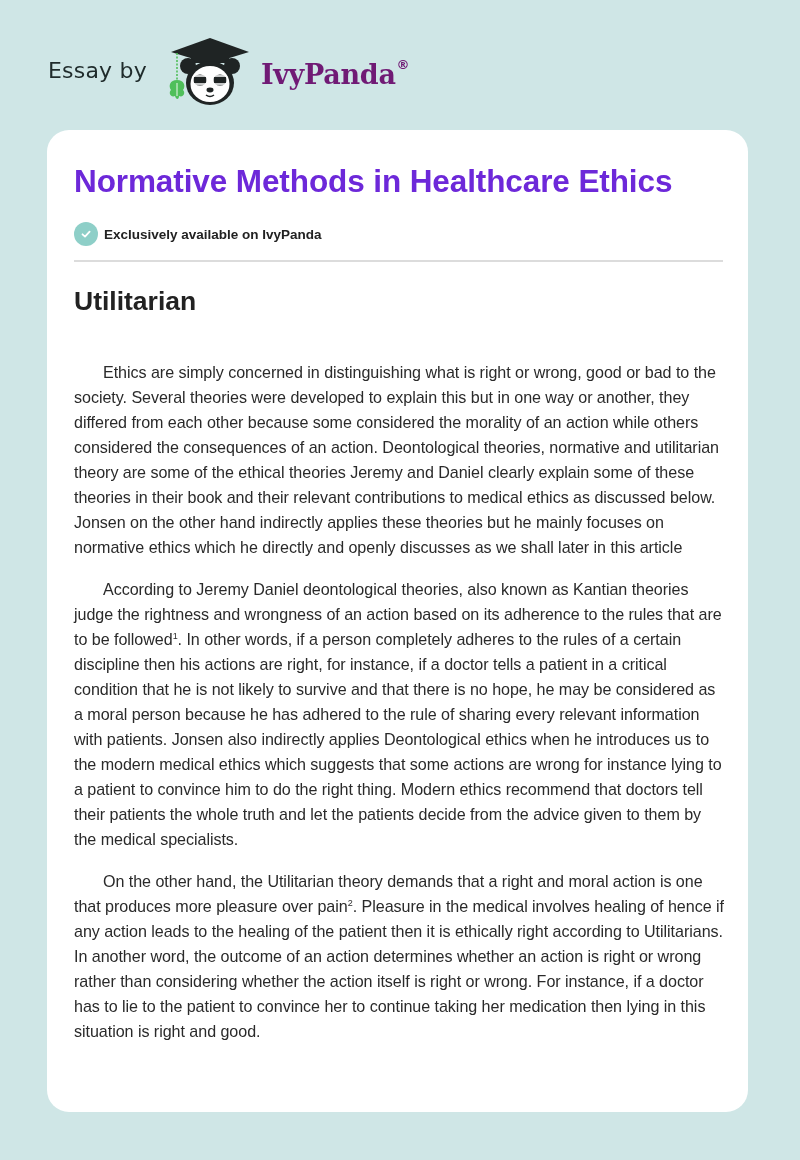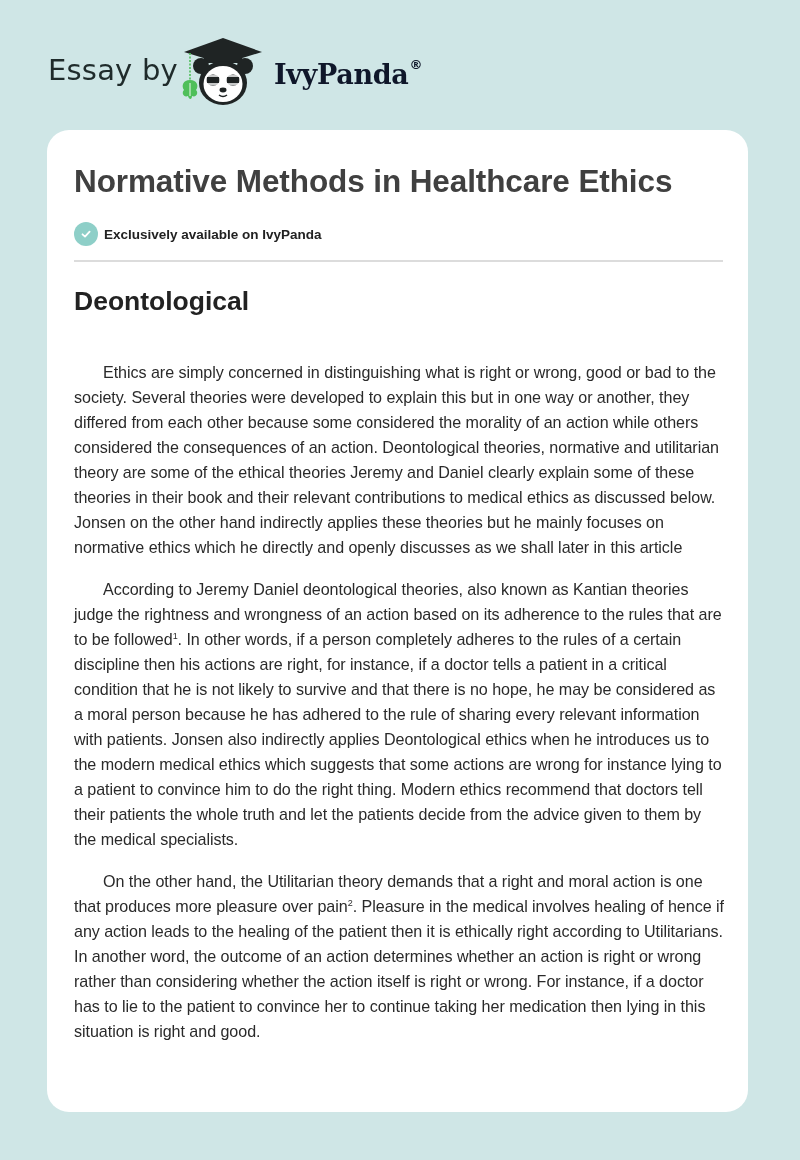--- a/index.html
+++ b/index.html
@@ -18,35 +18,36 @@
     .brand {
       position: absolute;
       left: 48px;
       top: 36px;
       height: 72px;
       display: flex;
       align-items: center;
     }
     .brand-prefix {
       font-family: "DejaVu Sans", sans-serif;
-      font-size: 29px;
+      font-size: 22px;
       color: #1f2b2b;
       letter-spacing: 0.2px;
+      margin-right: 18px;
       margin-top: -4px;
     }
     .brand-logo {
       width: 90px;
       height: 72px;
       margin-right: 6px;
     }
     .brand-name {
       font-family: "DejaVu Serif", serif;
       font-weight: bold;
       font-size: 27px;
-      color: #0f172a;
+      color: #701a75;
       letter-spacing: -0.3px;
       margin-top: 4px;
     }
     .brand-reg {
       font-family: "DejaVu Sans", sans-serif;
       font-size: 13px;
       vertical-align: top;
       position: relative;
       top: -2px;
       margin-left: 1px;
@@ -61,21 +62,21 @@
       background: #ffffff;
       border-radius: 22px;
     }
     .title {
       position: absolute;
       left: 27px;
       top: 33px;
       margin: 0;
       font-size: 31.5px;
       font-weight: bold;
-      color: #404040;
+      color: #6d28d9;
       letter-spacing: -0.1px;
       white-space: nowrap;
     }
     .badge {
       position: absolute;
       left: 27px;
       top: 92px;
       display: flex;
       align-items: center;
       text-align: right;
@@ -175,20 +176,20 @@
     <span class="badge-icon">
       <svg width="12" height="12" viewBox="0 0 12 12" xmlns="http://www.w3.org/2000/svg">
         <path d="M2.5,6.3 L5,8.6 L9.6,3.6" stroke="#ffffff" stroke-width="1.8" fill="none" stroke-linecap="round" stroke-linejoin="round"></path>
       </svg>
     </span>
     <span class="badge-text">Exclusively available on IvyPanda</span>
   </div>
 
   <div class="divider"></div>
 
-  <h2 class="section-heading">Deontological</h2>
+  <h2 class="section-heading">Utilitarian</h2>
 
   <div class="body-text">
     <p><span>Ethics are simply concerned in distinguishing what is right or wrong, good or bad to the society. Several theories were developed to explain this but in one way or another, they differed from each other because some considered the morality of an action while others considered the consequences of an action. Deontological theories, normative and utilitarian theory are some of the ethical theories Jeremy and Daniel clearly explain some of these theories in their book and their relevant contributions to medical ethics as discussed below. Jonsen on the other hand indirectly applies these theories but he mainly focuses on normative ethics which he directly and openly discusses as we shall later in this article</span></p>
     <p><span>According to Jeremy Daniel deontological theories, also known as Kantian theories judge the rightness and wrongness of an action based on its adherence to the rules that are to be followed</span><sup>1</sup><span>. In other words, if a person completely adheres to the rules of a certain discipline then his actions are right, for instance, if a doctor tells a patient in a critical condition that he is not likely to survive and that there is no hope, he may be considered as a moral person because he has adhered to the rule of sharing every relevant information with patients. Jonsen also indirectly applies Deontological ethics when he introduces us to the modern medical ethics which suggests that some actions are wrong for instance lying to a patient to convince him to do the right thing. Modern ethics recommend that doctors tell their patients the whole truth and let the patients decide from the advice given to them by the medical specialists.</span></p>
     <p><span>On the other hand, the Utilitarian theory demands that a right and moral action is one that produces more pleasure over pain</span><sup>2</sup><span>. Pleasure in the medical involves healing of hence if any action leads to the healing of the patient then it is ethically right according to Utilitarians. In another word, the outcome of an action determines whether an action is right or wrong rather than considering whether the action itself is right or wrong. For instance, if a doctor has to lie to the patient to convince her to continue taking her medication then lying in this situation is right and good.</span></p>
   </div>
 </main>
 
 </body></html>

